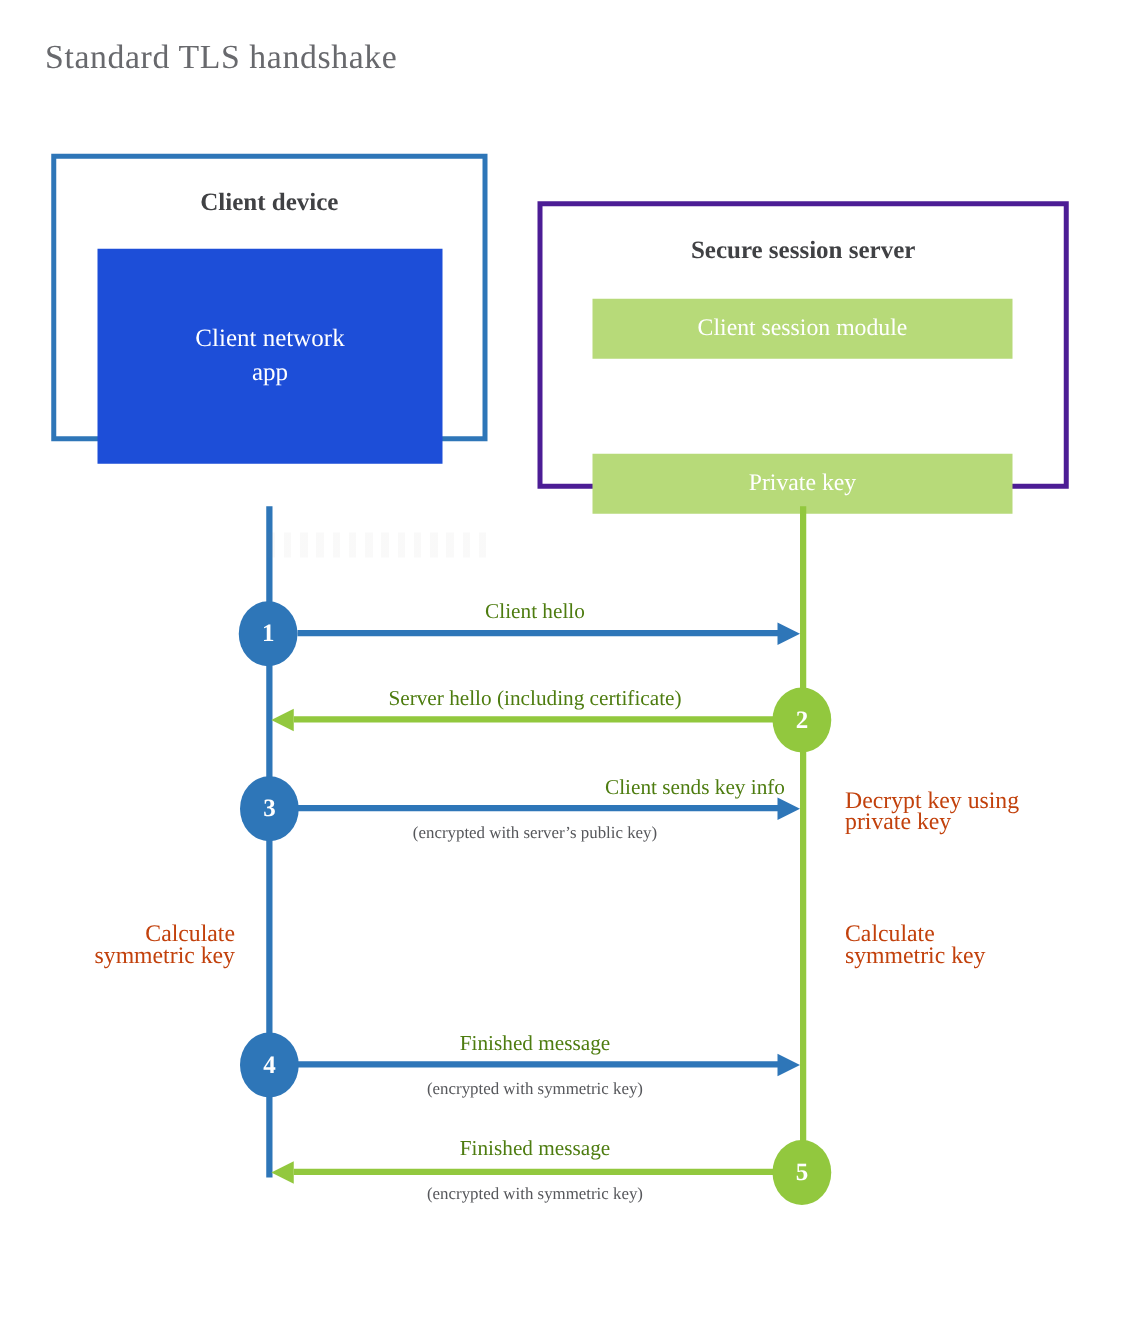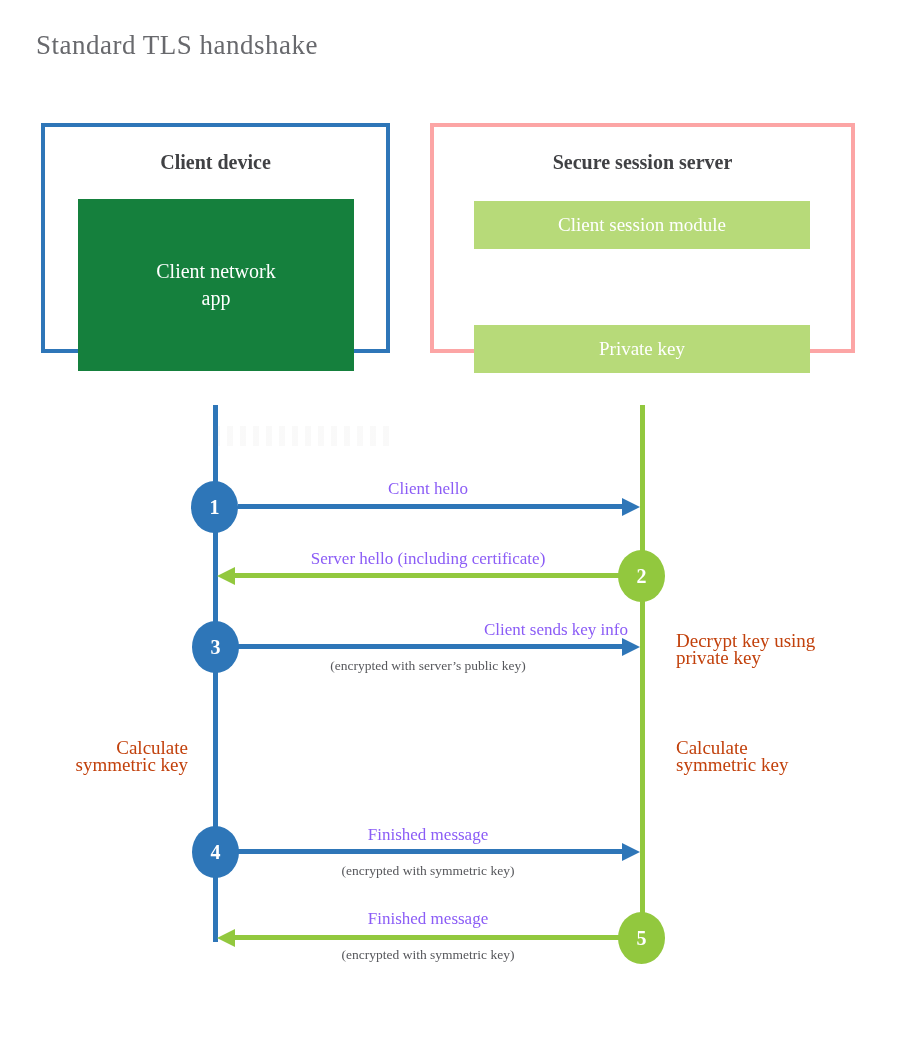--- a/index.html
+++ b/index.html
@@ -14,28 +14,28 @@
   
   .page-title {
     left: 36px; top: 30px;
     font-size: 27px; font-weight: 300; letter-spacing: 0.5px;
     color: #68696d;
   }
 
   
   .entity-box { top: 123px; height: 230px; background: #ffffff; }
   .client-box { left: 41px; width: 349px; border: 4px solid #2e76b8; }
-  .server-box { left: 430px; width: 425px; border: 4px solid #fca5a5; }
+  .server-box { left: 430px; width: 425px; border: 4px solid #4c1d95; margin-top: 38px; }
   .entity-heading {
     left: 0; right: 0; top: 24px; text-align: center;
     font-size: 20px; font-weight: 700; color: #404144;
   }
   .client-app-box {
     left: 33px; top: 72px; width: 276px; height: 172px;
-    background: #15803d; color: #ffffff;
+    background: #1d4ed8; color: #ffffff;
     display: flex; align-items: center; justify-content: center;
     text-align: center; font-size: 20px; line-height: 27px;
     white-space: pre-line;
   }
   .server-bar {
     left: 40px; width: 336px; height: 48px;
     background: #b7da79; color: #ffffff;
     display: flex; align-items: center; justify-content: center;
     font-size: 19px;
   }
@@ -87,21 +87,21 @@
   .a3-shaft { left: 238px; top: 644px; width: 385px; }
   .a3-head  { left: 622px; top: 638px; }
   .a4-shaft { left: 238px; top: 849px; width: 385px; }
   .a4-head  { left: 622px; top: 843px; }
   .a5-shaft { left: 235px; top: 935px; width: 384px; }
   .a5-head  { left: 217px; top: 929px; }
 
   
   .msg-label {
     left: 228px; width: 400px; text-align: center;
-    font-size: 17px; color: #8b5cf6; line-height: 20px;
+    font-size: 17px; color: #4d7c0f; line-height: 20px;
   }
   .msg-sub {
     left: 228px; width: 400px; text-align: center;
     font-size: 13.5px; color: #56575b; line-height: 17px;
   }
   .l1 { top: 479px; }
   .l2 { top: 549px; }
   .l3 { top: 620px; text-align: right; }  .s3 { top: 657px; }
   .l4 { top: 825px; }  .s4 { top: 862px; }
   .l5 { top: 909px; }  .s5 { top: 946px; }

